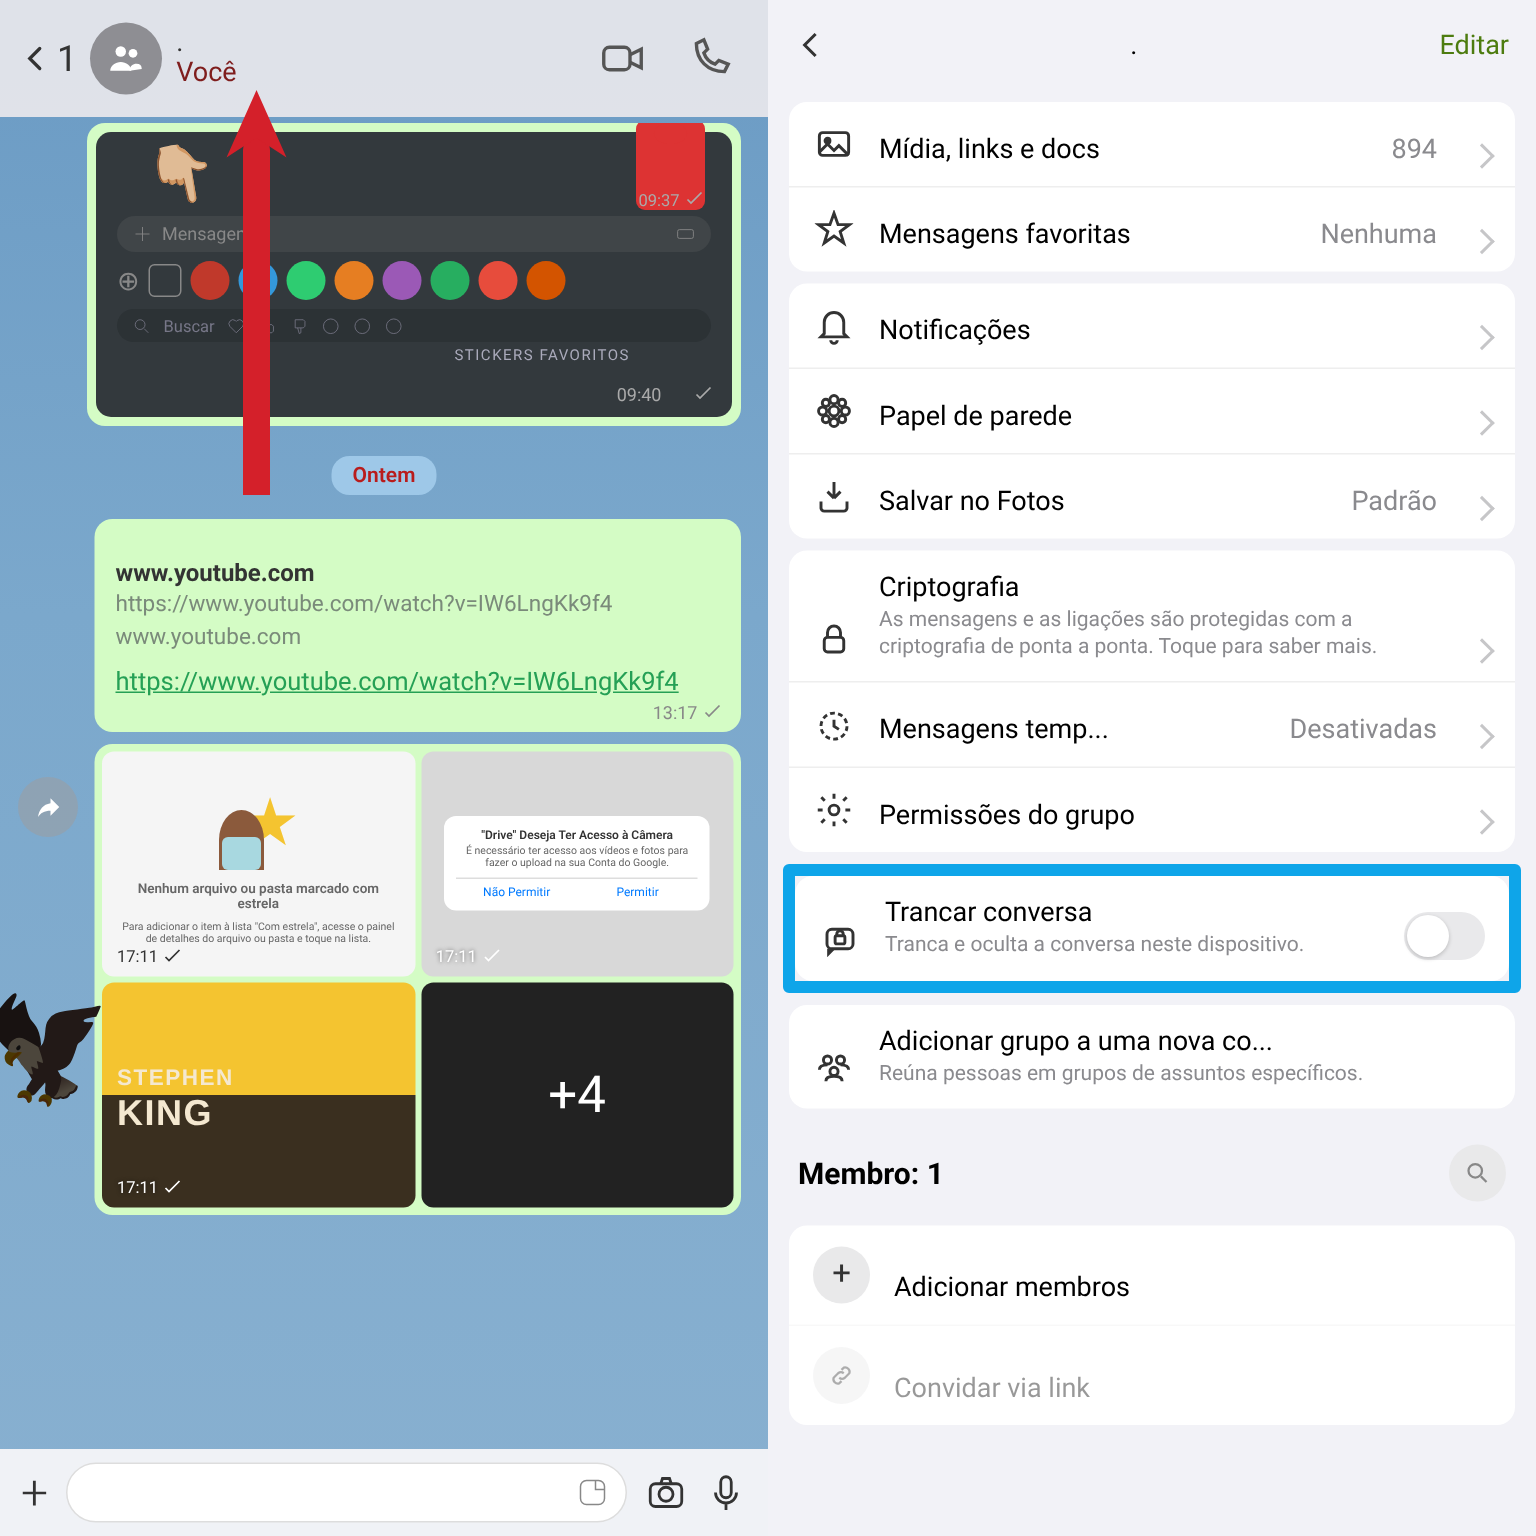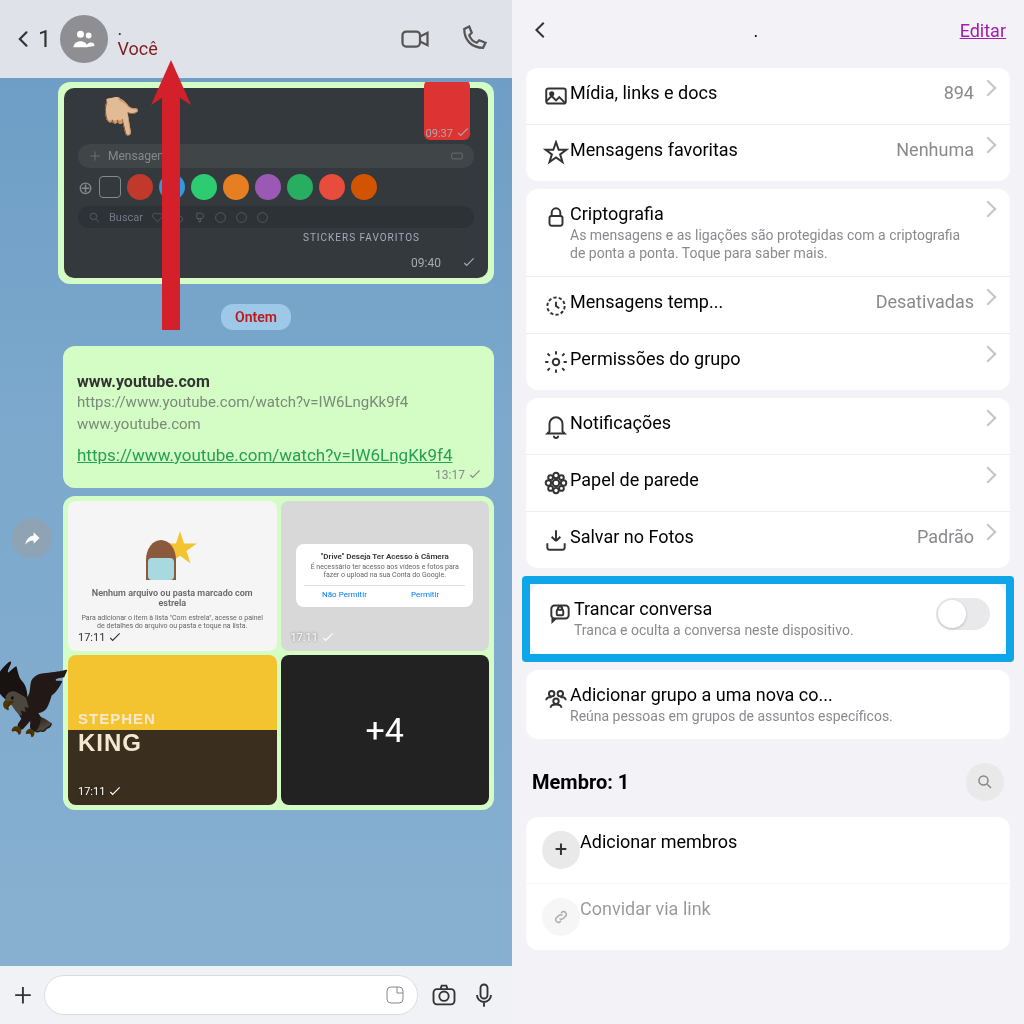--- a/index.html
+++ b/index.html
@@ -69,24 +69,24 @@
 .bottom-bar{height:58px;background:rgba(245,245,248,0.96);display:flex;align-items:center;padding:0 14px;gap:12px;}
 .plus-btn{font-size:32px;color:#333;font-weight:300;}
 .msg-field{flex:1;background:#fff;border:1px solid #ddd;border-radius:22px;height:40px;display:flex;align-items:center;padding:0 10px;}
 .msg-field svg{margin-left:auto;width:24px;height:24px;stroke:#888;fill:none;}
 .bottom-bar>svg{width:28px;height:28px;stroke:#333;fill:none;stroke-width:1.6;}
 
 .right{background:#f2f2f7;display:flex;flex-direction:column;}
 .right-header{height:60px;display:flex;align-items:center;padding:0 18px;}
 .right-header svg{width:22px;height:22px;stroke:#333;fill:none;stroke-width:2.2;}
 .right-header .dot{flex:1;text-align:center;font-size:18px;}
-.edit-link{font-size:18px;color:#a21caf;text-decoration:underline;}
+.edit-link{font-size:18px;color:#4d7c0f;}
 .settings-scroll{flex:1;overflow:hidden;}
 .card{background:#fff;border-radius:12px;margin:8px 14px;}
-.row{display:flex;align-items:flex-start;padding:14px 16px;position:relative;}
+.row{display:flex;align-items:flex-end;padding:14px 16px;gap:16px;position:relative;}
 .row+.row{border-top:1px solid #eee;}
 .row-icon{width:28px;height:28px;display:flex;align-items:center;justify-content:center;}
 .row-icon svg{width:26px;height:26px;stroke:#333;fill:none;stroke-width:1.8;}
 .row-label{font-size:18px;color:#000;flex:1;}
 .row-label.two{display:flex;flex-direction:column;}
 .row-sub{font-size:14px;color:#8a8a8e;margin-top:2px;line-height:1.3;}
 .row-val{font-size:18px;color:#8a8a8e;}
 .chev{width:12px;height:12px;border-top:2px solid #c6c6c8;border-right:2px solid #c6c6c8;transform:rotate(45deg);margin-left:8px;}
 .toggle{width:54px;height:32px;background:#e9e9eb;border-radius:16px;position:relative;}
 .toggle::after{content:"";position:absolute;width:28px;height:28px;background:#fff;border-radius:50%;top:2px;left:2px;box-shadow:0 1px 3px rgba(0,0,0,0.2);}
@@ -329,57 +329,20 @@
         <span class="row-label">Mensagens favoritas</span>
         <span class="row-val">Nenhuma</span>
         <span class="chev"></span>
       </div>
     </div>
 
     <div class="card">
       <div class="row">
         <div class="row-icon">
             <svg viewBox="0 0 24 24">
-              <rect x="6" y="11" width="12" height="9" rx="2"></rect>
-              <path d="M8 11V8a4 4 0 018 0v3"></path>
-            </svg>
-          </div>
-        <div class="row-label two">
-          <span>Criptografia</span>
-          <span class="row-sub">As mensagens e as ligações são protegidas com a criptografia de ponta a ponta. Toque para saber mais.</span>
-        </div>
-        <span class="chev"></span>
-      </div>
-      <div class="row">
-        <div class="row-icon">
-            <svg viewBox="0 0 24 24">
-              <circle cx="12" cy="13" r="8" stroke-dasharray="3 2"></circle>
-              <path d="M12 9v4l3 2"></path>
-            </svg>
-          </div>
-        <span class="row-label">Mensagens temp...</span>
-        <span class="row-val">Desativadas</span>
-        <span class="chev"></span>
-      </div>
-      <div class="row">
-        <div class="row-icon">
-            <svg viewBox="0 0 24 24">
-              <circle cx="12" cy="12" r="3"></circle>
-              <path d="M12 2v3M12 19v3M4.2 4.2l2.1 2.1M17.7 17.7l2.1 2.1M2 12h3M19 12h3M4.2 19.8l2.1-2.1M17.7 6.3l2.1-2.1"></path>
-            </svg>
-          </div>
-        <span class="row-label">Permissões do grupo</span>
-        <span class="chev"></span>
-      </div>
-    </div>
-
-    <div class="card">
-      <div class="row">
-        <div class="row-icon">
-            <svg viewBox="0 0 24 24">
               <path d="M6 17V10a6 6 0 0112 0v7l2 2H4z"></path>
               <path d="M10 21a2 2 0 004 0"></path>
             </svg>
           </div>
         <span class="row-label">Notificações</span>
         <span class="chev"></span>
       </div>
       <div class="row">
         <div class="row-icon">
             <svg viewBox="0 0 24 24">
@@ -399,20 +362,57 @@
       </div>
       <div class="row">
         <div class="row-icon">
             <svg viewBox="0 0 24 24">
               <path d="M12 3v10m0 0l-4-4m4 4l4-4"></path>
               <path d="M4 15v4a2 2 0 002 2h12a2 2 0 002-2v-4"></path>
             </svg>
           </div>
         <span class="row-label">Salvar no Fotos</span>
         <span class="row-val">Padrão</span>
+        <span class="chev"></span>
+      </div>
+    </div>
+
+    <div class="card">
+      <div class="row">
+        <div class="row-icon">
+            <svg viewBox="0 0 24 24">
+              <rect x="6" y="11" width="12" height="9" rx="2"></rect>
+              <path d="M8 11V8a4 4 0 018 0v3"></path>
+            </svg>
+          </div>
+        <div class="row-label two">
+          <span>Criptografia</span>
+          <span class="row-sub">As mensagens e as ligações são protegidas com a criptografia de ponta a ponta. Toque para saber mais.</span>
+        </div>
+        <span class="chev"></span>
+      </div>
+      <div class="row">
+        <div class="row-icon">
+            <svg viewBox="0 0 24 24">
+              <circle cx="12" cy="13" r="8" stroke-dasharray="3 2"></circle>
+              <path d="M12 9v4l3 2"></path>
+            </svg>
+          </div>
+        <span class="row-label">Mensagens temp...</span>
+        <span class="row-val">Desativadas</span>
+        <span class="chev"></span>
+      </div>
+      <div class="row">
+        <div class="row-icon">
+            <svg viewBox="0 0 24 24">
+              <circle cx="12" cy="12" r="3"></circle>
+              <path d="M12 2v3M12 19v3M4.2 4.2l2.1 2.1M17.7 17.7l2.1 2.1M2 12h3M19 12h3M4.2 19.8l2.1-2.1M17.7 6.3l2.1-2.1"></path>
+            </svg>
+          </div>
+        <span class="row-label">Permissões do grupo</span>
         <span class="chev"></span>
       </div>
     </div>
 
     <div class="highlight">
       <div class="card" style="margin:0;">
         <div class="row">
           <div class="row-icon">
               <svg viewBox="0 0 24 24">
                 <rect x="4" y="6" width="16" height="12" rx="3"></rect>

